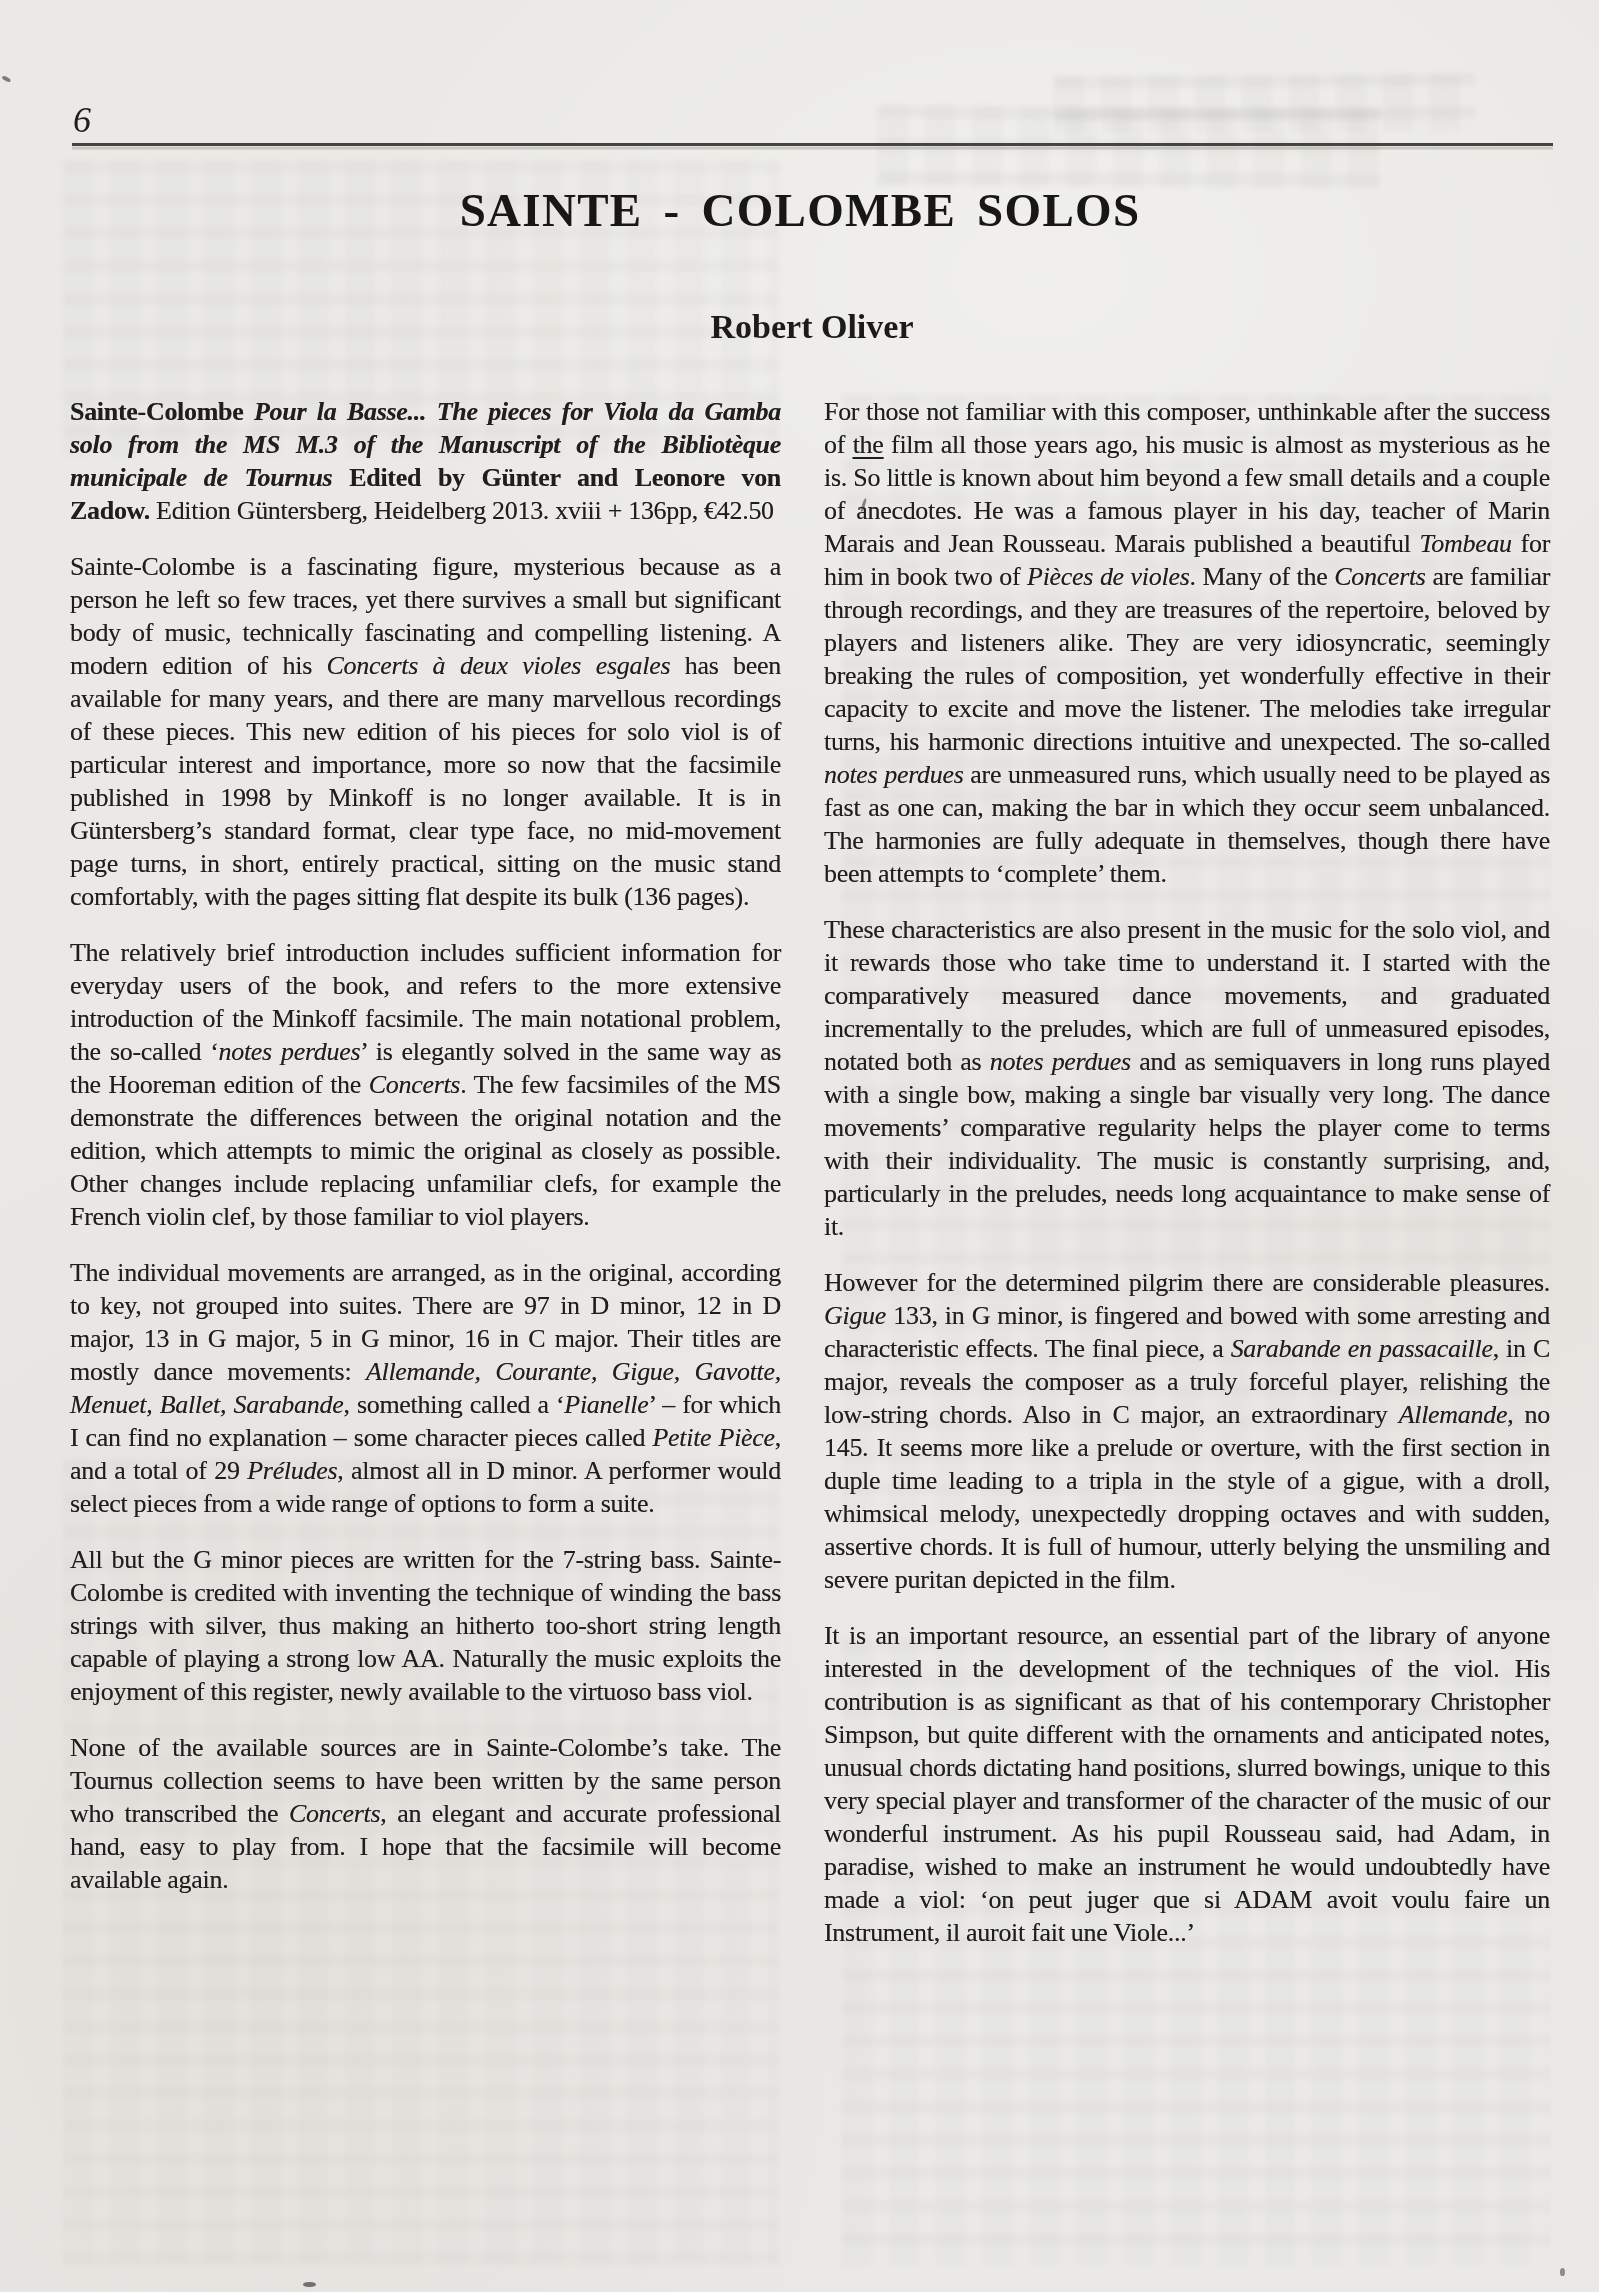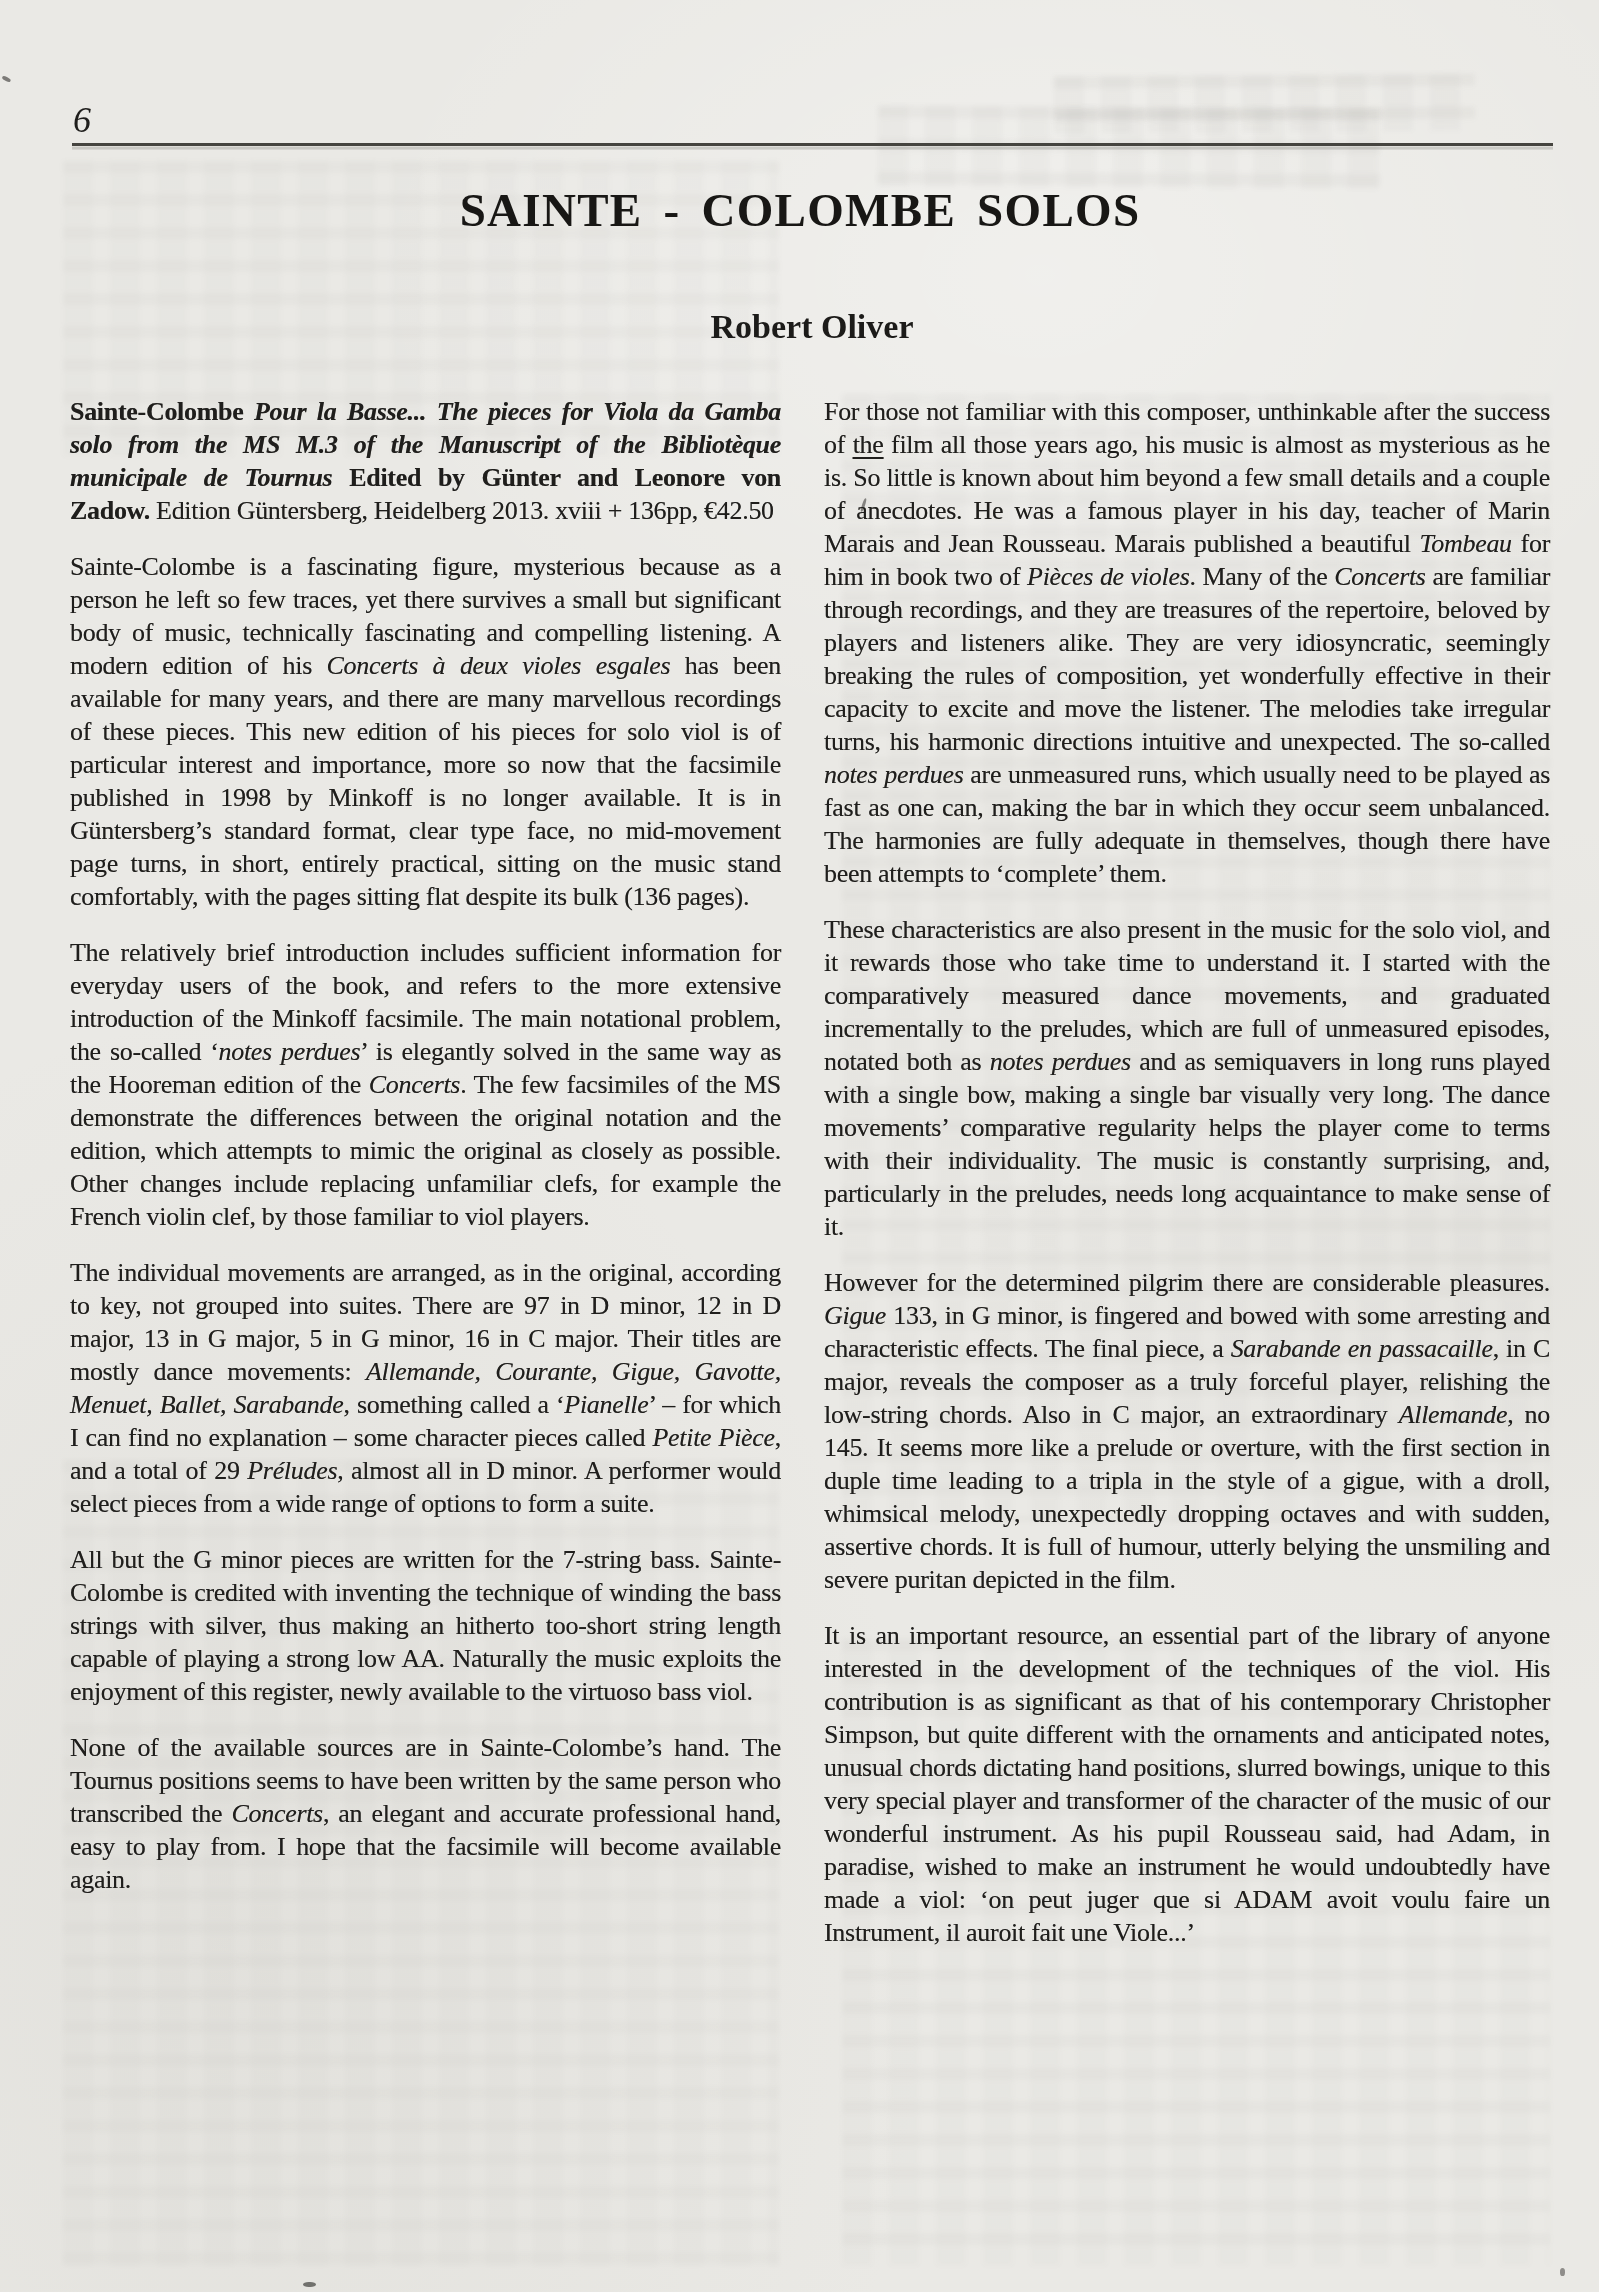--- a/index.html
+++ b/index.html
@@ -99,21 +99,21 @@
   <h1 class="title">SAINTE - COLOMBE SOLOS</h1>
   <h2 class="author">Robert Oliver</h2>
 
   <div class="columns">
     <div class="col col-left">
         <p class="para book-info"><span class="bd">Sainte-Colombe </span><span class="bd it">Pour la Basse... The pieces for Viola da Gamba solo from the MS M.3 of the Manuscript of the Bibliotèque municipale de Tournus </span><span class="bd">Edited by Günter and Leonore von Zadow.</span><span> Edition Güntersberg, Heidelberg 2013. xviii + 136pp, €42.50</span></p>
         <p class="para"><span>Sainte-Colombe is a fascinating figure, mysterious because as a person he left so few traces, yet there survives a small but significant body of music, technically fascinating and compelling listening. A modern edition of his </span><span class="it">Concerts à deux violes esgales</span><span> has been available for many years, and there are many marvellous recordings of these pieces. This new edition of his pieces for solo viol is of particular interest and importance, more so now that the facsimile published in 1998 by Minkoff is no longer available. It is in Güntersberg’s standard format, clear type face, no mid-movement page turns, in short, entirely practical, sitting on the music stand comfortably, with the pages sitting flat despite its bulk (136 pages).</span></p>
         <p class="para"><span>The relatively brief introduction includes sufficient information for everyday users of the book, and refers to the more extensive introduction of the Minkoff facsimile. The main notational problem, the so-called ‘</span><span class="it">notes perdues</span><span>’ is elegantly solved in the same way as the Hooreman edition of the </span><span class="it">Concerts</span><span>. The few facsimiles of the MS demonstrate the differences between the original notation and the edition, which attempts to mimic the original as closely as possible. Other changes include replacing unfamiliar clefs, for example the French violin clef, by those familiar to viol players.</span></p>
         <p class="para"><span>The individual movements are arranged, as in the original, according to key, not grouped into suites. There are 97 in D minor, 12 in D major, 13 in G major, 5 in G minor, 16 in C major. Their titles are mostly dance movements: </span><span class="it">Allemande, Courante, Gigue, Gavotte, Menuet, Ballet, Sarabande</span><span>, something called a ‘</span><span class="it">Pianelle</span><span>’ – for which I can find no explanation – some character pieces called </span><span class="it">Petite Pièce</span><span>, and a total of 29 </span><span class="it">Préludes</span><span>, almost all in D minor. A performer would select pieces from a wide range of options to form a suite.</span></p>
         <p class="para"><span>All but the G minor pieces are written for the 7-string bass. Sainte-Colombe is credited with inventing the technique of winding the bass strings with silver, thus making an hitherto too-short string length capable of playing a strong low AA. Naturally the music exploits the enjoyment of this register, newly available to the virtuoso bass viol.</span></p>
-        <p class="para"><span>None of the available sources are in Sainte-Colombe’s hand. The Tournus positions seems to have been written by the same person who transcribed the </span><span class="it">Concerts</span><span>, an elegant and accurate professional hand, easy to play from. I hope that the facsimile will become available again.</span></p>
+        <p class="para"><span>None of the available sources are in Sainte-Colombe’s take. The Tournus collection seems to have been written by the same person who transcribed the </span><span class="it">Concerts</span><span>, an elegant and accurate professional hand, easy to play from. I hope that the facsimile will become available again.</span></p>
       </div>
     <div class="col col-right">
         <p class="para"><span>For those not familiar with this composer, unthinkable after the success of </span><span class="un">the</span><span> film all those years ago, his music is almost as mysterious as he is. So little is known about him beyond a few small details and a couple of anecdotes. He was a famous player in his day, teacher of Marin Marais and Jean Rousseau. Marais published a beautiful </span><span class="it">Tombeau</span><span> for him in book two of </span><span class="it">Pièces de violes</span><span>. Many of the </span><span class="it">Concerts</span><span> are familiar through recordings, and they are treasures of the repertoire, beloved by players and listeners alike. They are very idiosyncratic, seemingly breaking the rules of composition, yet wonderfully effective in their capacity to excite and move the listener. The melodies take irregular turns, his harmonic directions intuitive and unexpected. The so-called </span><span class="it">notes perdues</span><span> are unmeasured runs, which usually need to be played as fast as one can, making the bar in which they occur seem unbalanced. The harmonies are fully adequate in themselves, though there have been attempts to ‘complete’ them.</span></p>
         <p class="para"><span>These characteristics are also present in the music for the solo viol, and it rewards those who take time to understand it. I started with the comparatively measured dance movements, and graduated incrementally to the preludes, which are full of unmeasured episodes, notated both as </span><span class="it">notes perdues</span><span> and as semiquavers in long runs played with a single bow, making a single bar visually very long. The dance movements’ comparative regularity helps the player come to terms with their individuality. The music is constantly surprising, and, particularly in the preludes, needs long acquaintance to make sense of it.</span></p>
         <p class="para"><span>However for the determined pilgrim there are considerable pleasures. </span><span class="it">Gigue</span><span> 133, in G minor, is fingered and bowed with some arresting and characteristic effects. The final piece, a </span><span class="it">Sarabande en passacaille</span><span>, in C major, reveals the composer as a truly forceful player, relishing the low-string chords. Also in C major, an extraordinary </span><span class="it">Allemande</span><span>, no 145. It seems more like a prelude or overture, with the first section in duple time leading to a tripla in the style of a gigue, with a droll, whimsical melody, unexpectedly dropping octaves and with sudden, assertive chords. It is full of humour, utterly belying the unsmiling and severe puritan depicted in the film.</span></p>
         <p class="para"><span>It is an important resource, an essential part of the library of anyone interested in the development of the techniques of the viol. His contribution is as significant as that of his contemporary Christopher Simpson, but quite different with the ornaments and anticipated notes, unusual chords dictating hand positions, slurred bowings, unique to this very special player and transformer of the character of the music of our wonderful instrument. As his pupil Rousseau said, had Adam, in paradise, wished to make an instrument he would undoubtedly have made a viol: ‘on peut juger que si ADAM avoit voulu faire un Instrument, il auroit fait une Viole...’</span></p>
       </div>
   </div>
 </div>
 

